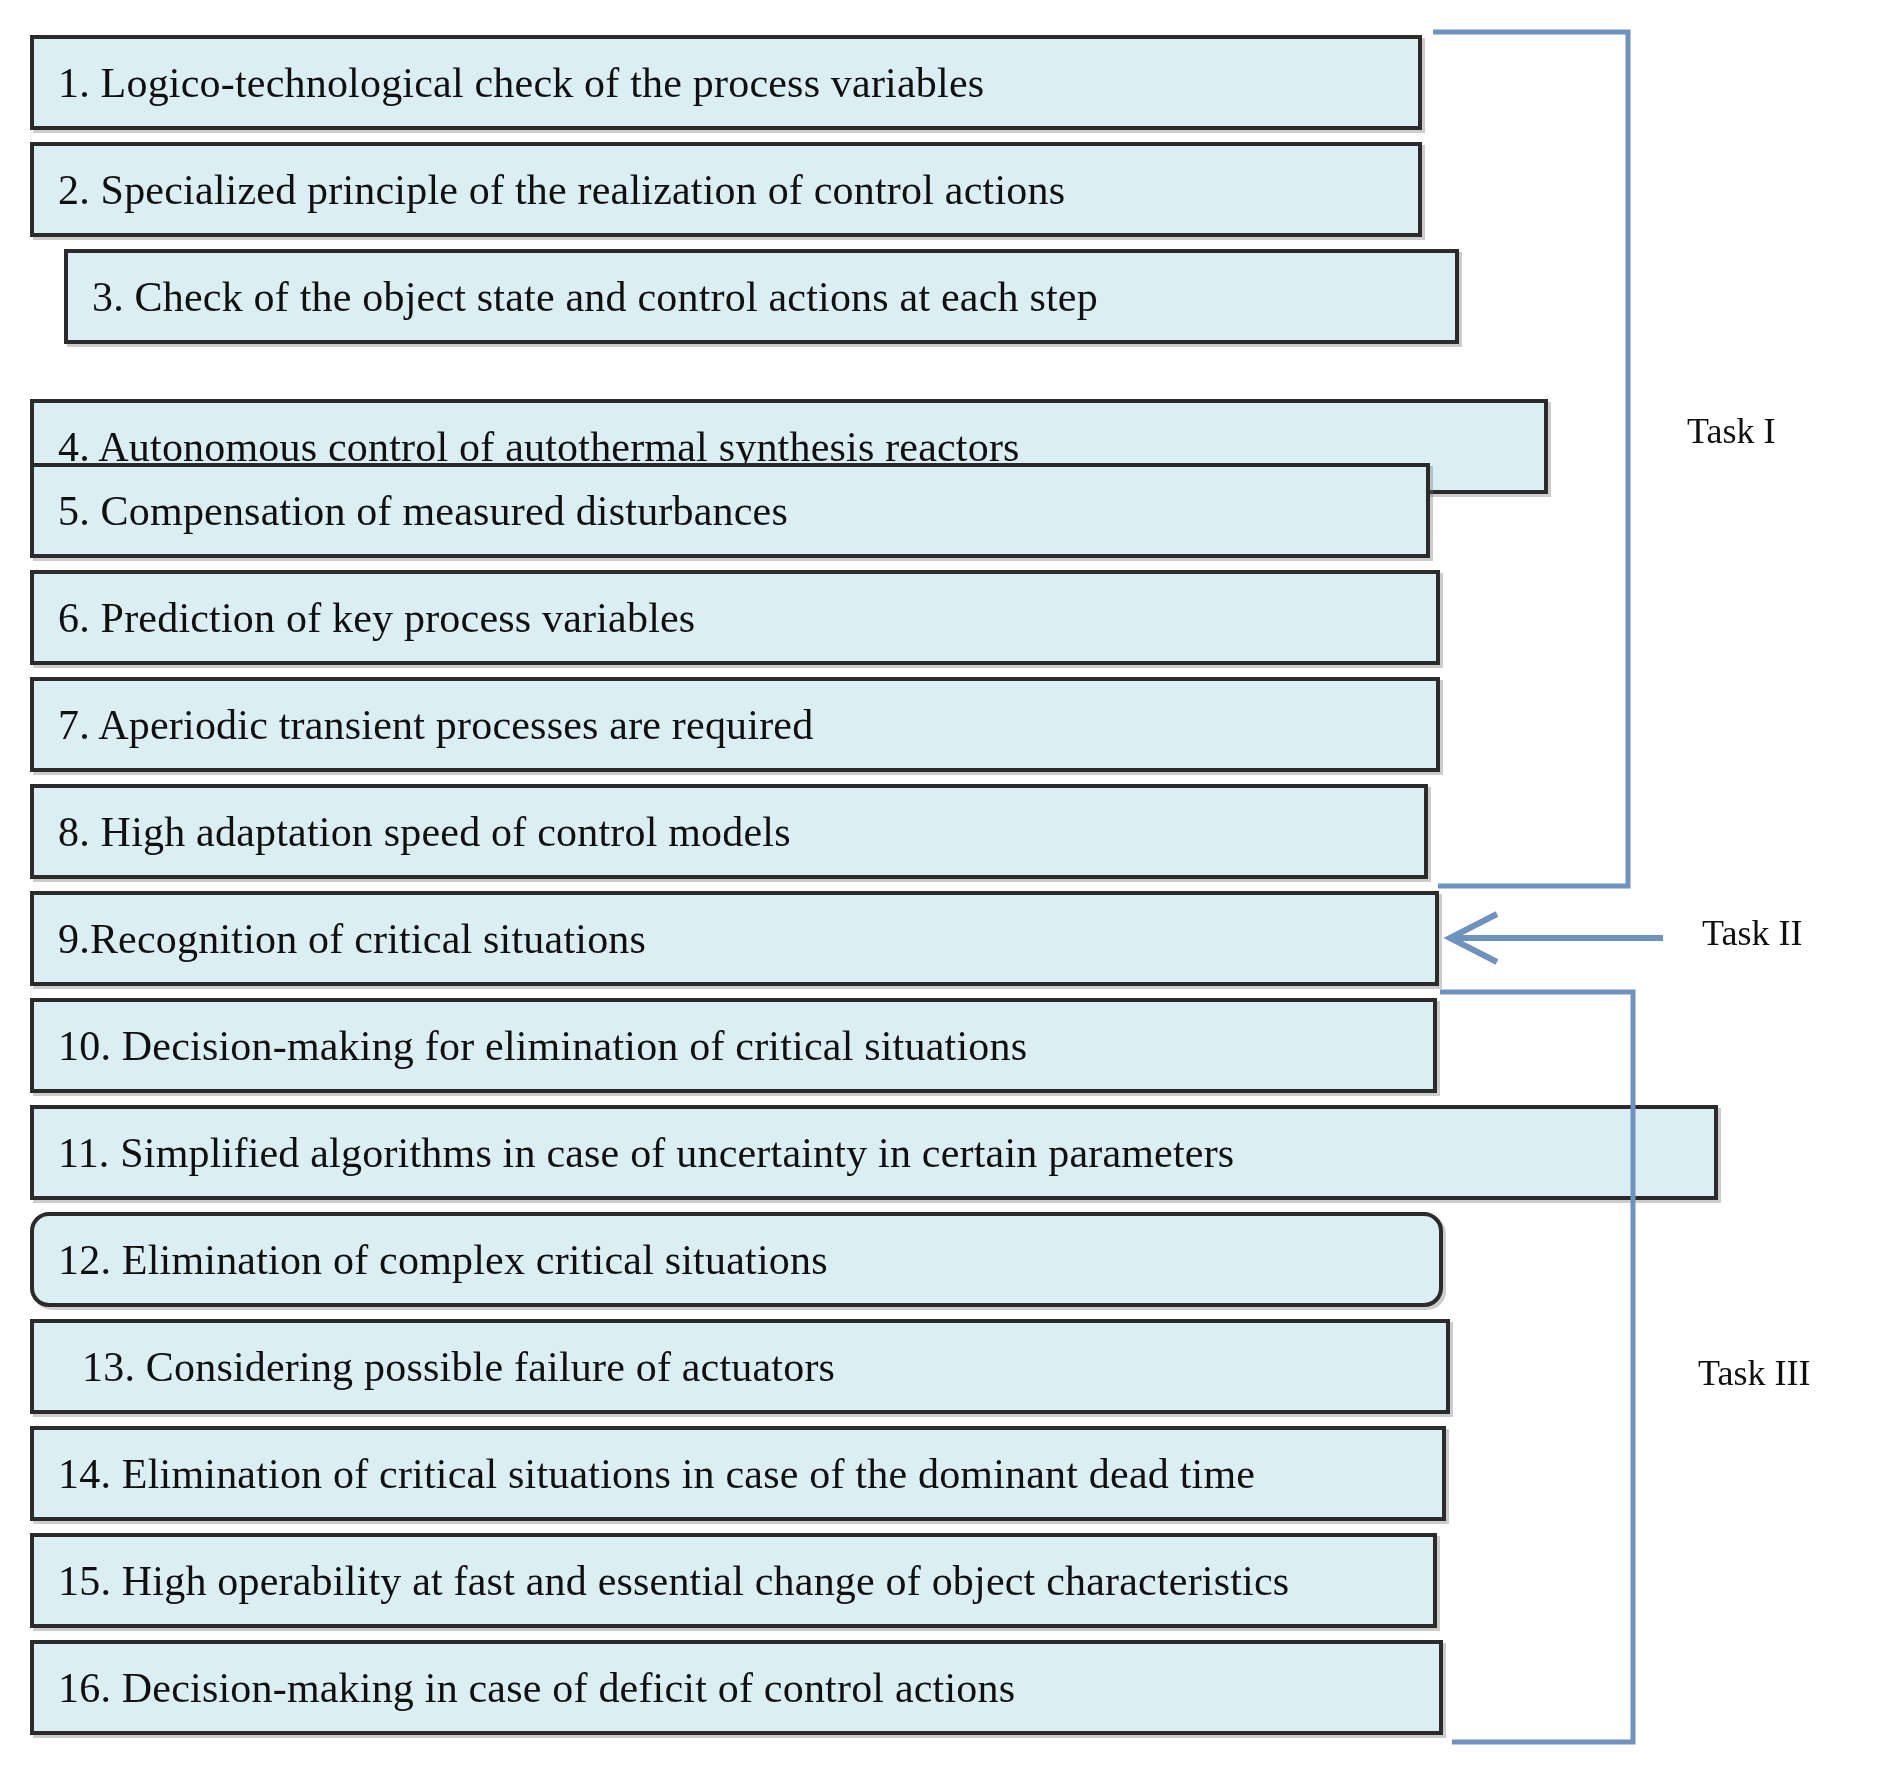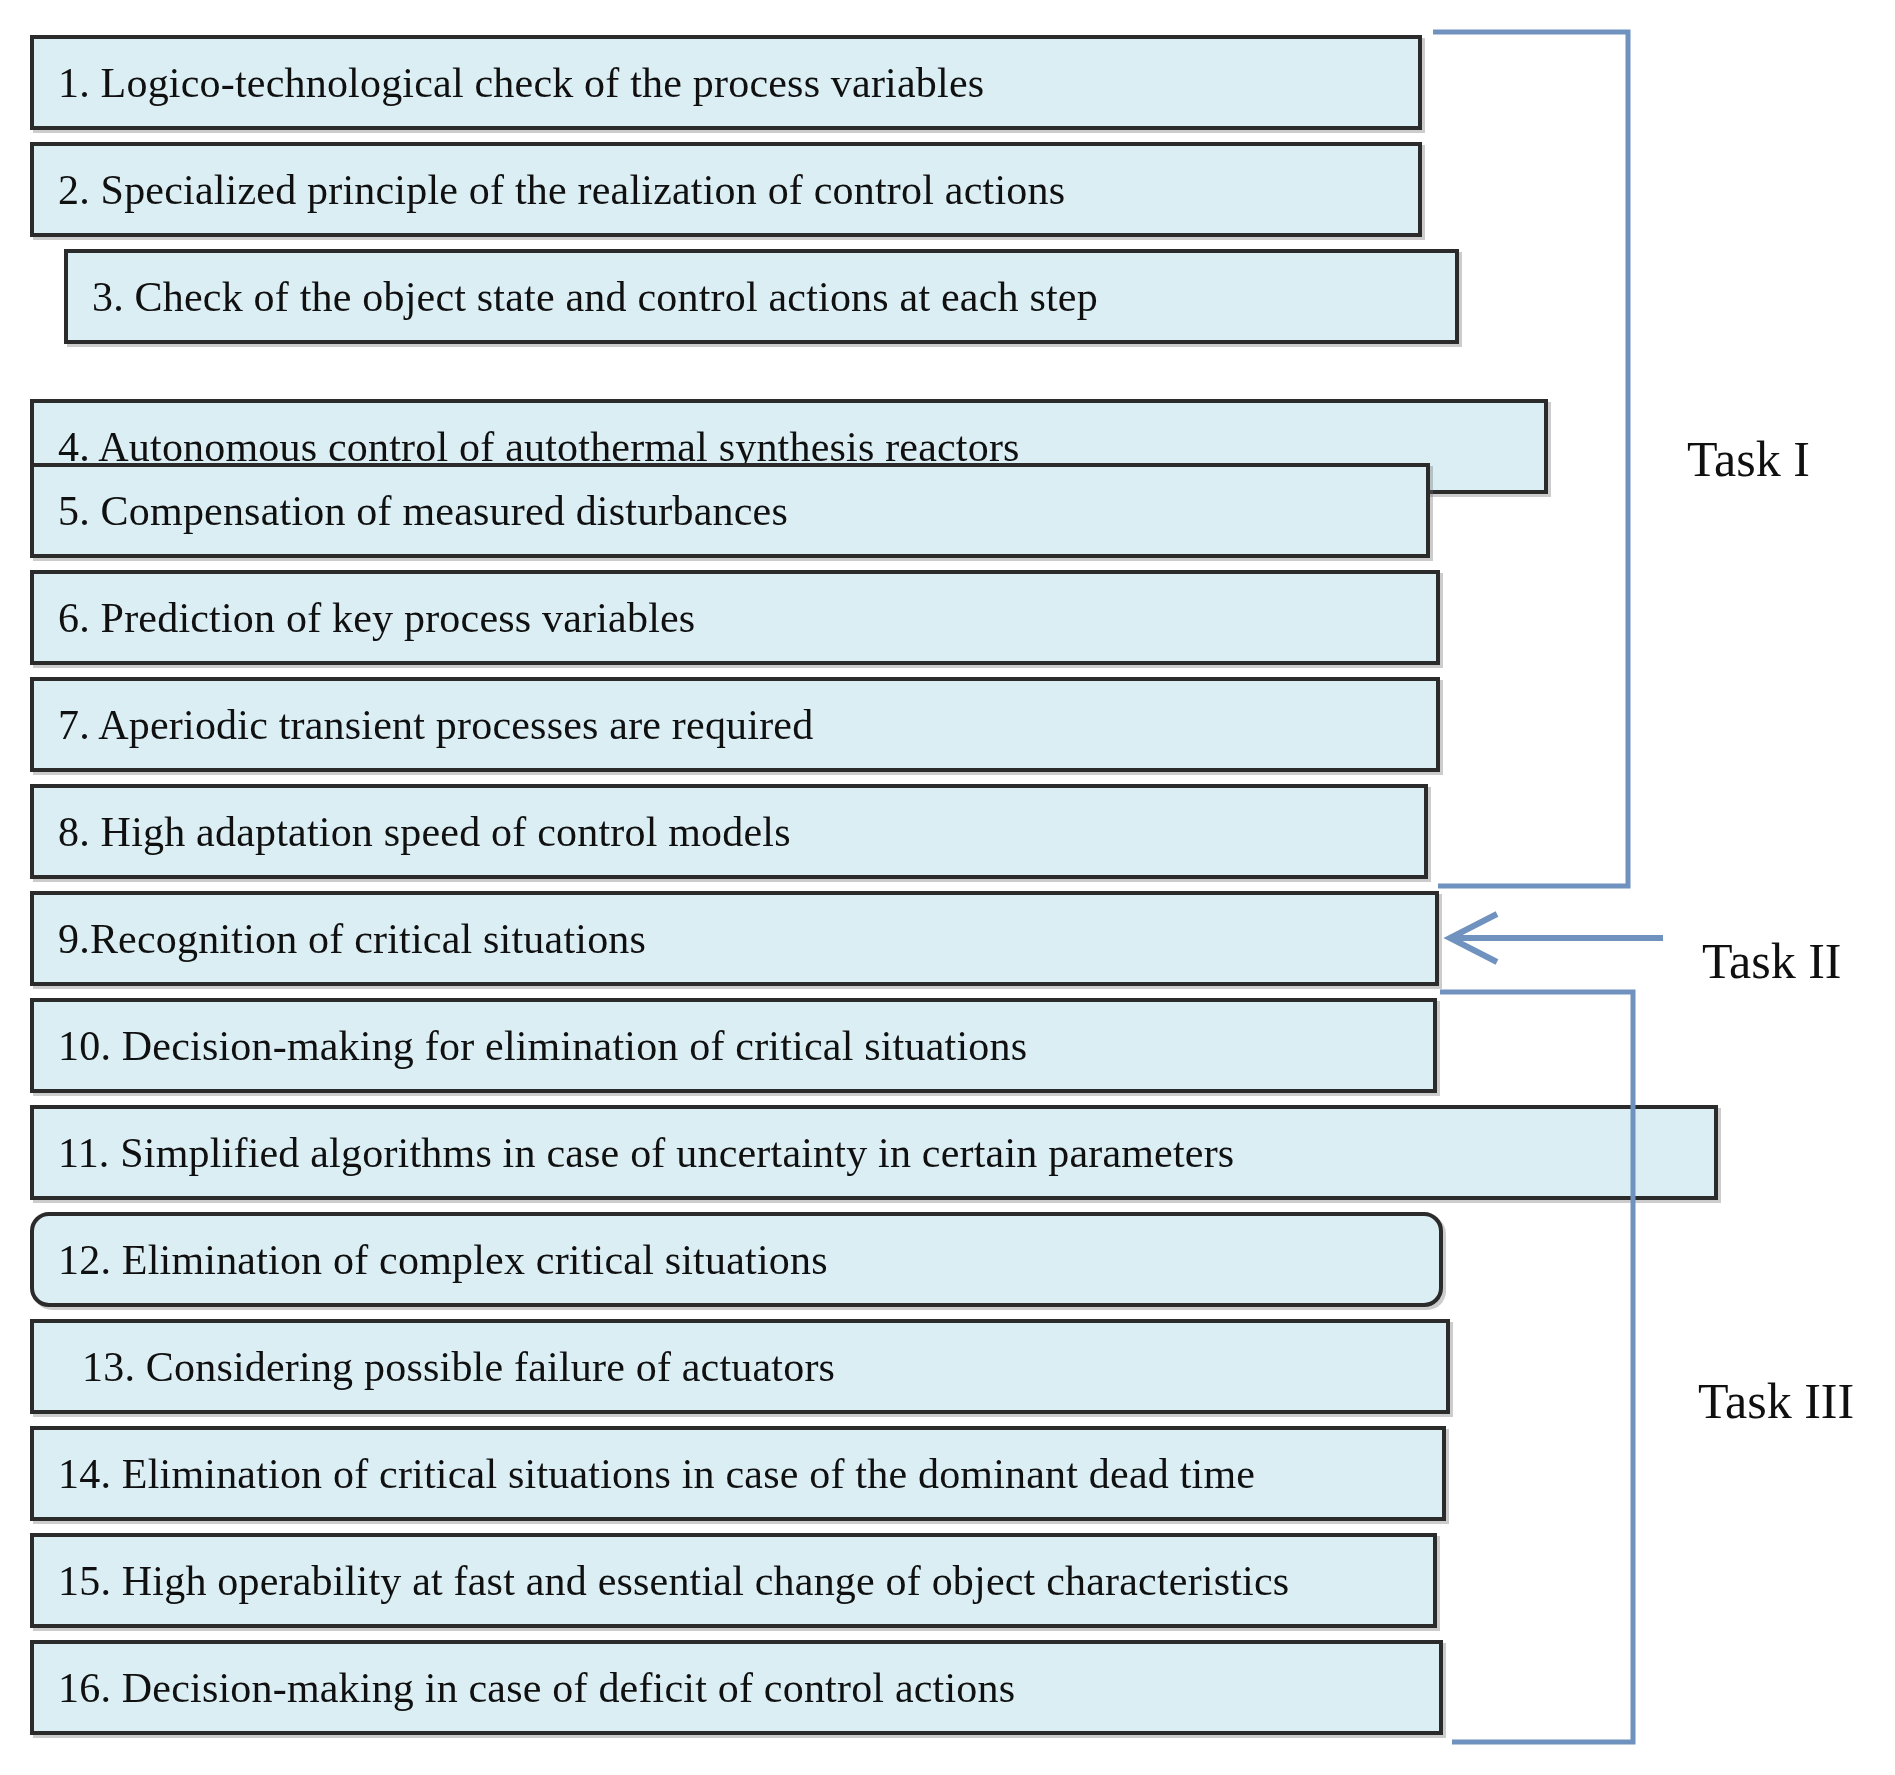--- a/index.html
+++ b/index.html
@@ -24,24 +24,23 @@
     padding-right:10px;
   }
   .box span{
     font-size:42px;
     color:var(--text,#101010);
     white-space:nowrap;
     letter-spacing:0.2px;
   }
   .task-label{
     position:absolute;
-    font-size:50px;
+    font-size:36px;
     color:var(--text,#101010);
     white-space:nowrap;
-    margin-top:20px;
   }
   #overlay{
     position:absolute;
     left:0;top:0;
     width:1895px;height:1775px;
     pointer-events:none;
   }
 </style>
 </head>
 <body>

